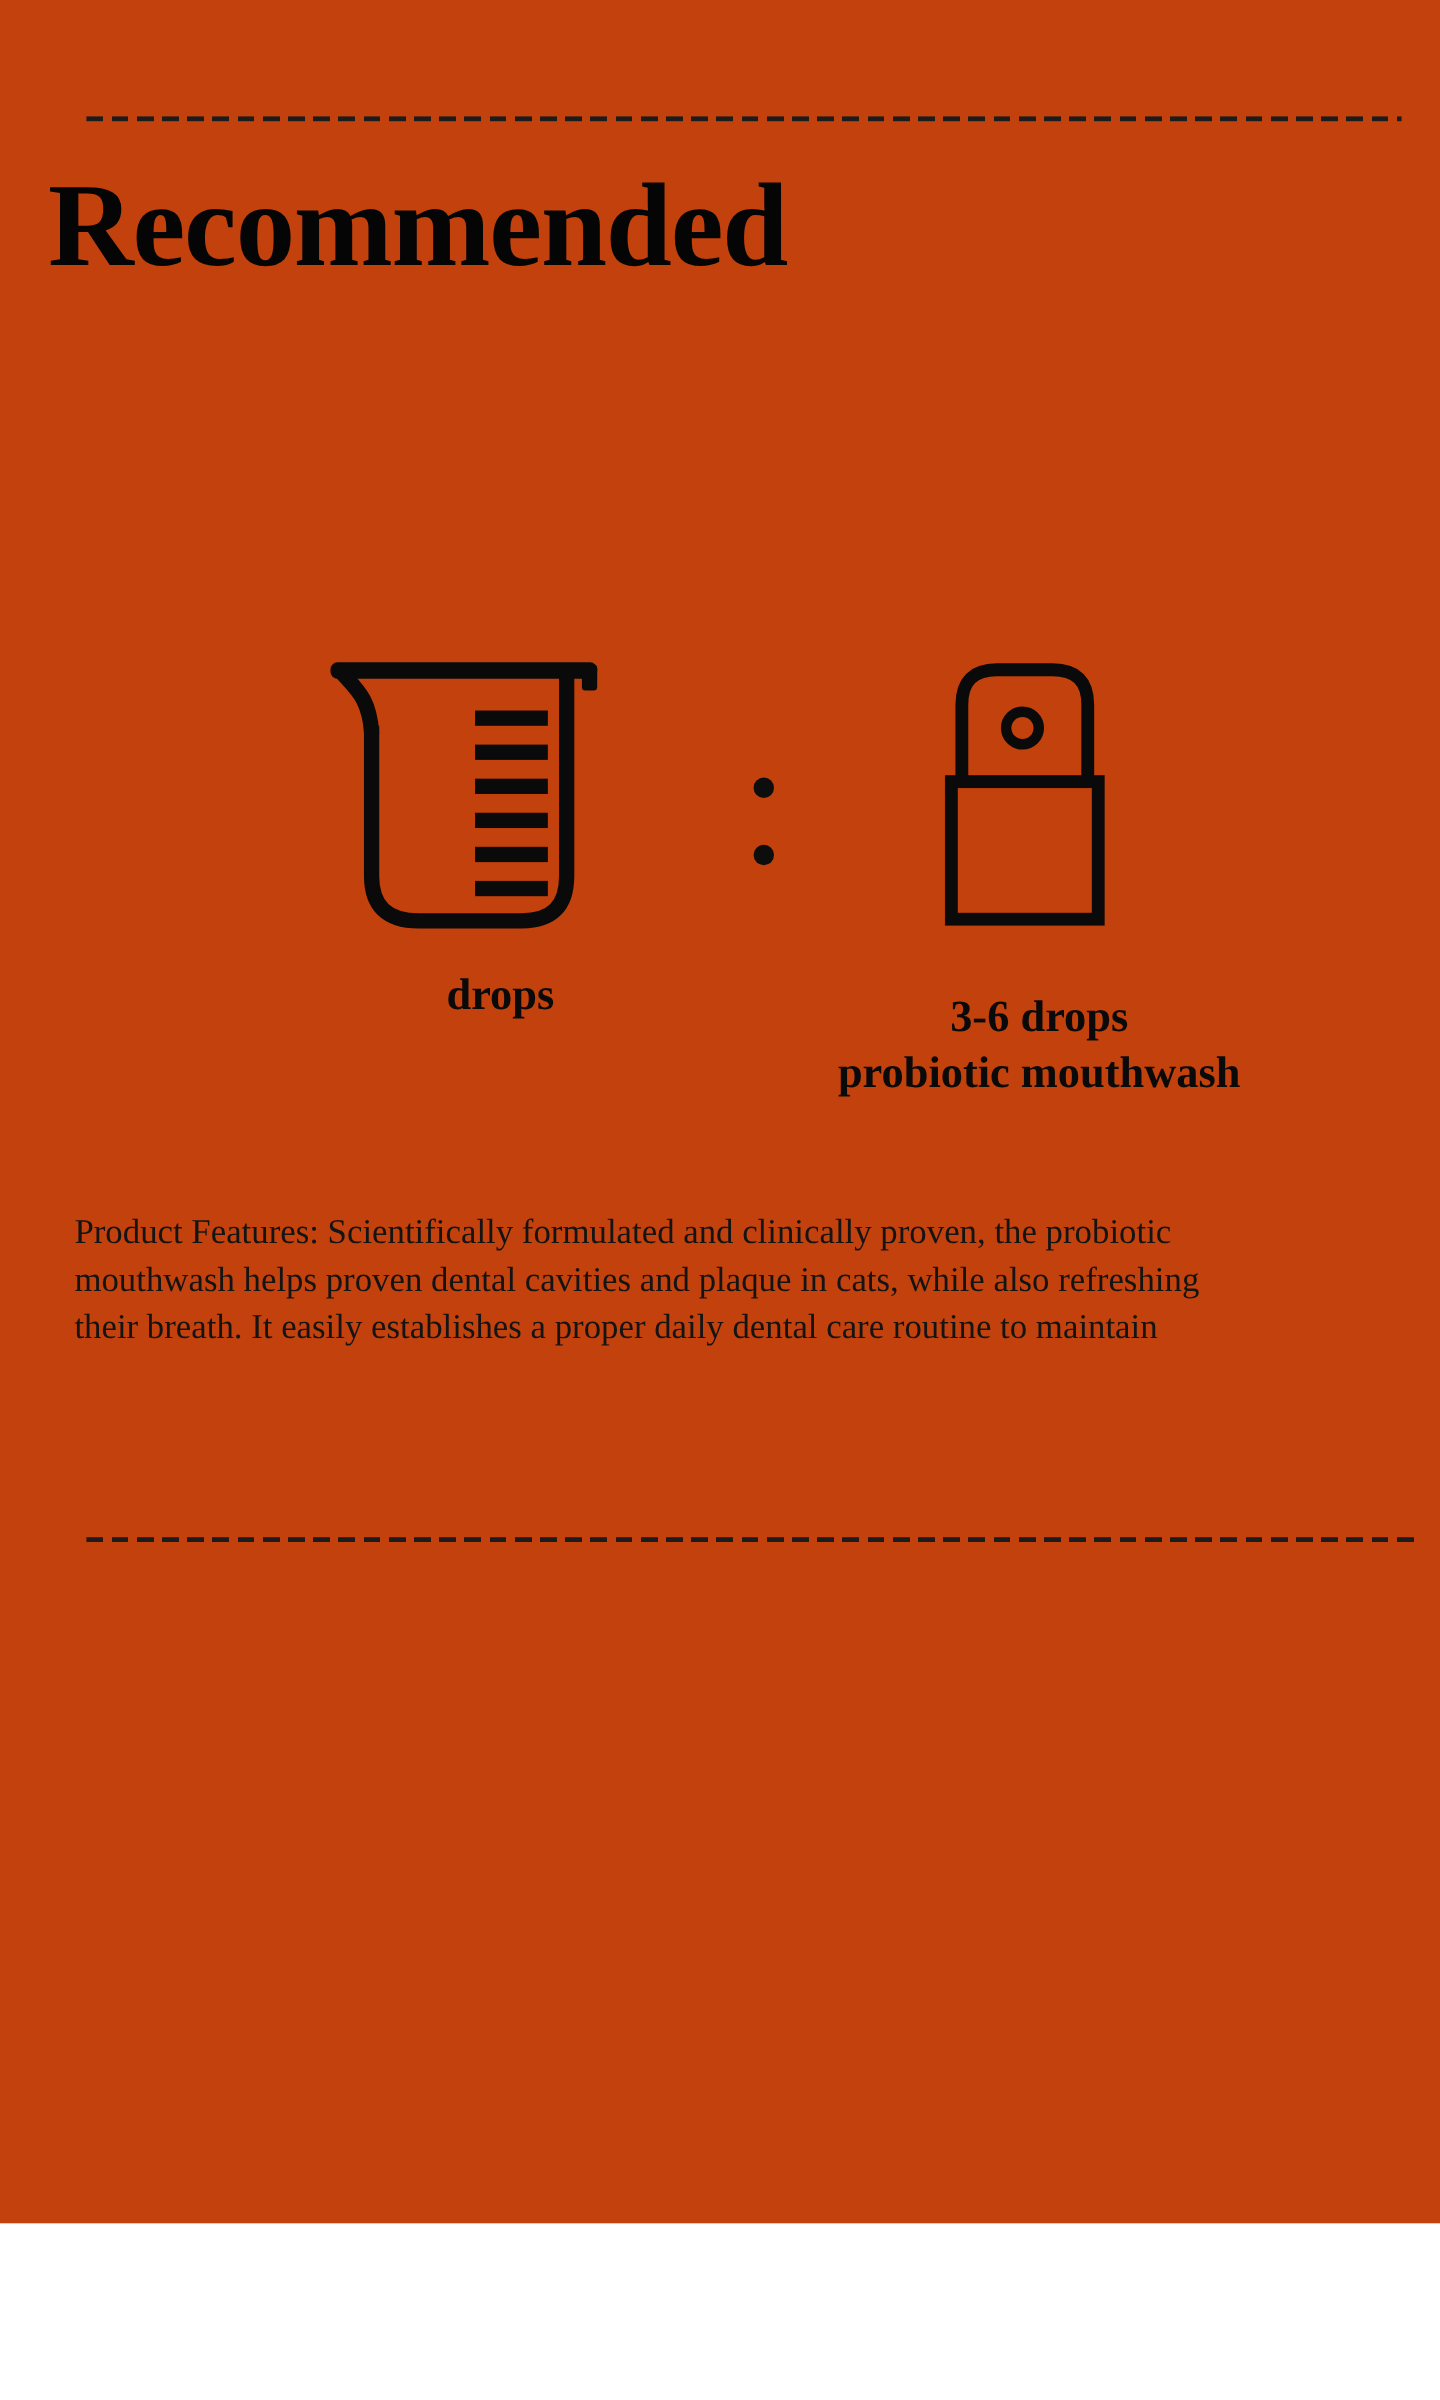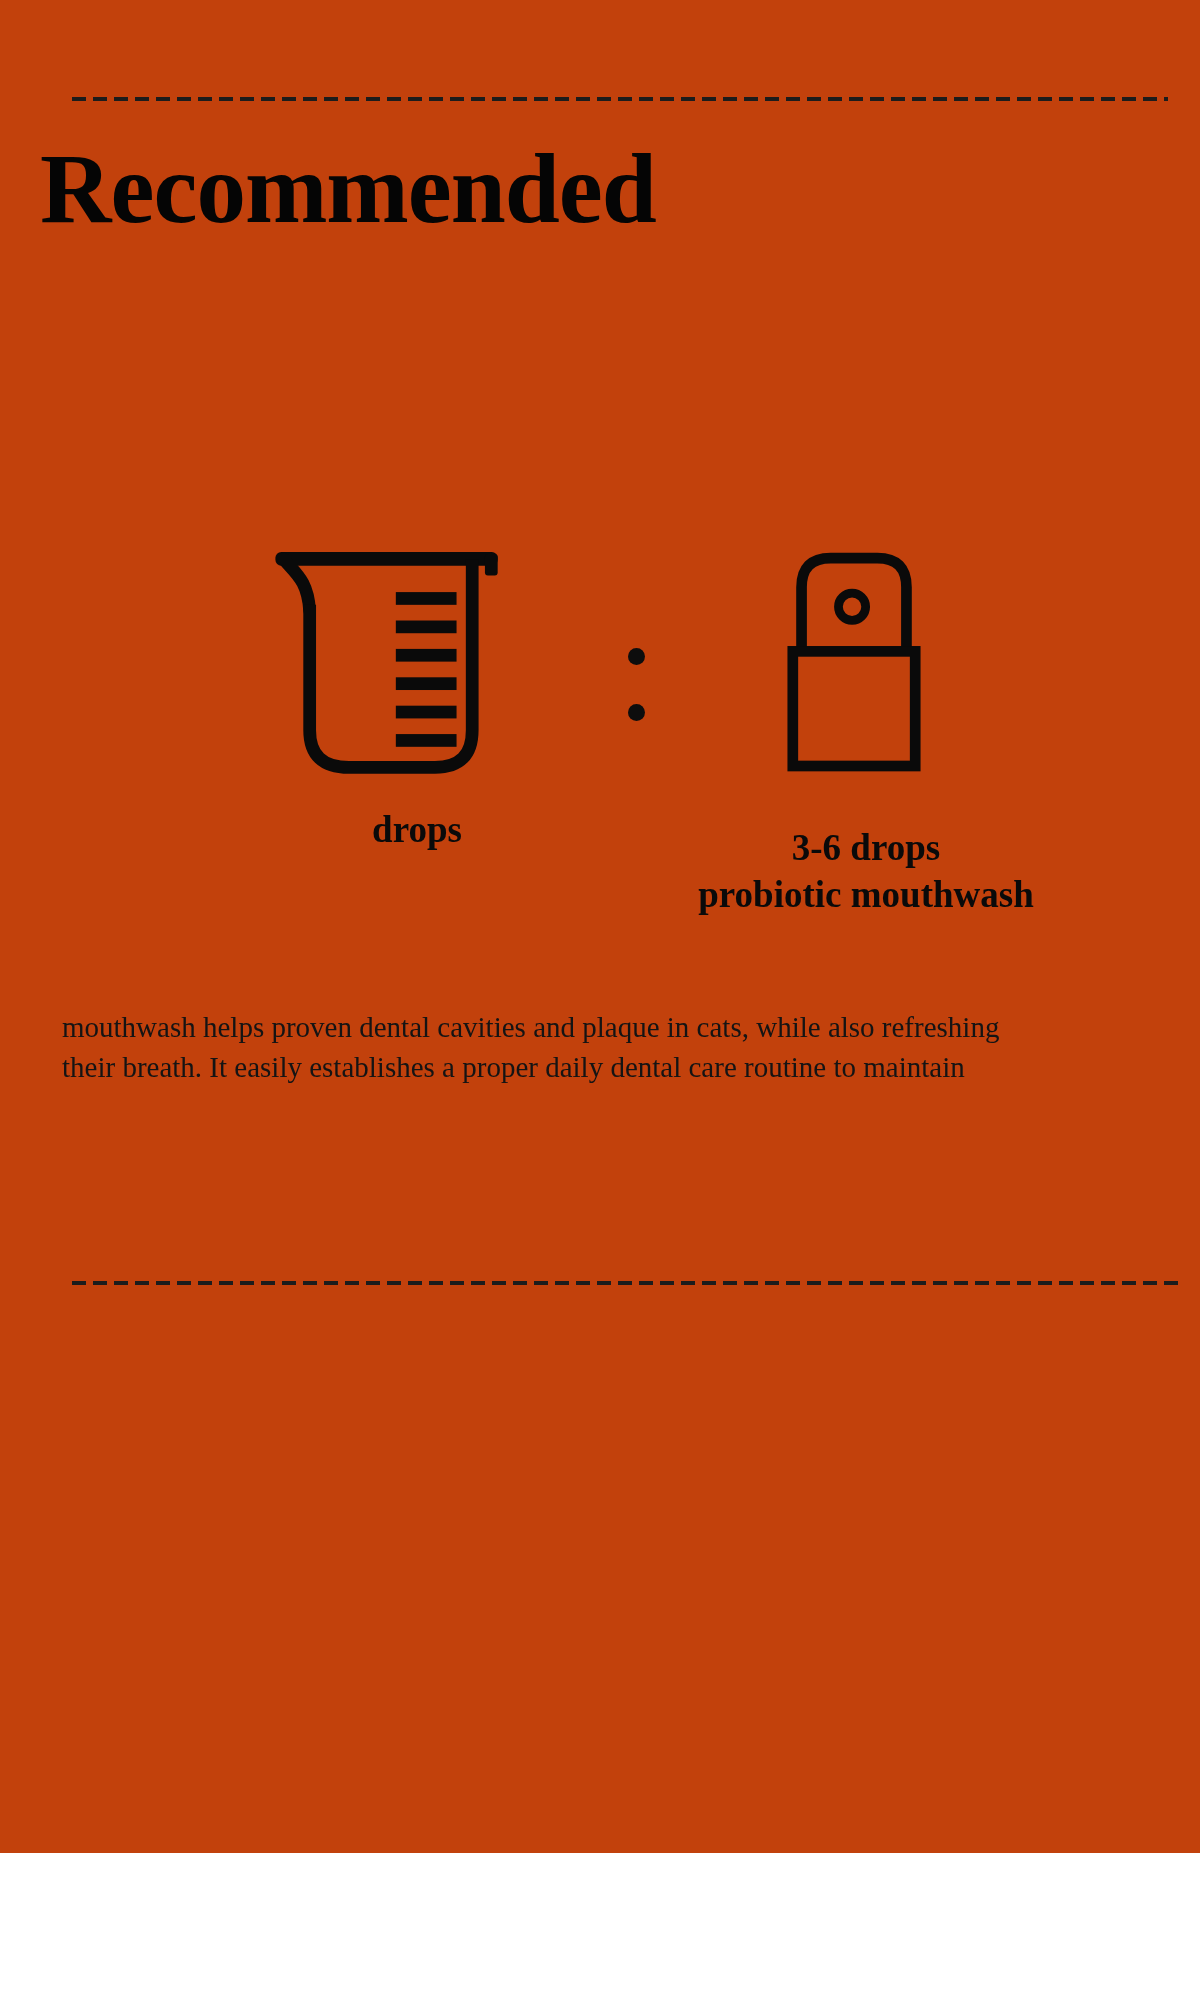--- a/index.html
+++ b/index.html
@@ -148,19 +148,20 @@
     </div>
 
     <div class="ratio-label right">
       <span class="line">3-6 drops</span>
       <span class="line">probiotic mouthwash</span>
     </div>
 
   </div>
 
   <div class="features">
+    <span class="line">Product Features: Scientifically formulated and clinically proven, the probiotic</span>
     <span class="line">mouthwash helps proven dental cavities and plaque in cats, while also refreshing</span>
     <span class="line">their breath. It easily establishes a proper daily dental care routine to maintain</span>
   </div>
 
   <div class="divider bottom"></div>
 
 </div>
 
 </body></html>

